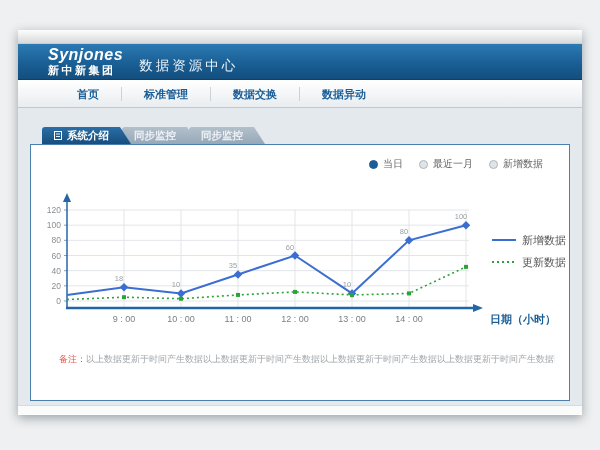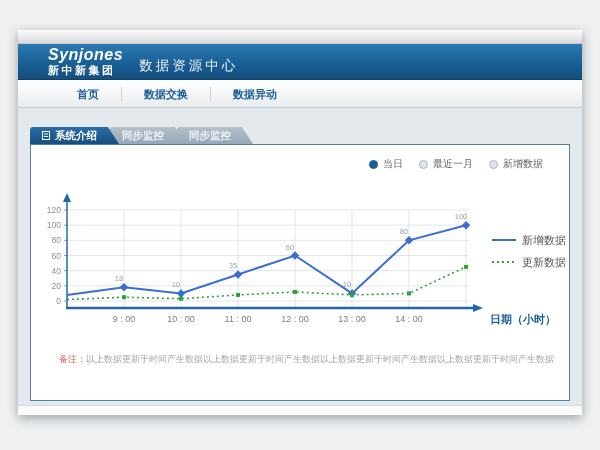--- a/index.html
+++ b/index.html
@@ -27,21 +27,21 @@
   .nav-item { font-size:11px; font-weight:bold; color:#1b5e97; text-decoration:none; padding:0 22px;
               border-right:1px solid #ccd2d8; line-height:14px; cursor:pointer; }
   .nav-item:last-child { border-right:none; }
   
   .content { height:297px; background:#e4e9ee; padding-top:19px; }
   .tabs { display:flex; margin-left:12px; height:17px; }
   .tab { position:relative; display:flex; align-items:center; gap:5px; height:17px;
          font-size:10.5px; font-weight:bold; padding:0 22px 0 12px; margin-right:-9px;
          clip-path:polygon(0 0, calc(100% - 11px) 0, 100% 100%, 0 100%);
          border-top-left-radius:3px; cursor:pointer; }
-  .tab.active { background:linear-gradient(#2a6ea6,#174e7e); color:#fff; z-index:3; }
+  .tab.active { background:linear-gradient(#2a6ea6,#174e7e); color:#fff; z-index:3;margin-left:12px; }
   .tab.in2 { background:linear-gradient(#b3c0cb,#96a8b7); color:#eef2f6; z-index:2; }
   .tab.in3 { background:linear-gradient(#b3c0cb,#96a8b7); color:#eef2f6; z-index:1; }
   .panel { position:relative; margin:0 12px; height:257px; background:#fff; border:1px solid #4a7fae; }
   .radios { position:absolute; top:12px; right:26px; display:flex; gap:16px;align-items:center; }
   .radio { display:flex; align-items:center; gap:5px; font-size:10px; color:#666; cursor:pointer; }
   .dot { width:9px; height:9px; border-radius:50%; background:#dfe4e8; border:1px solid #aeb6bd; }
   .dot.sel { background:#1b5e97; border-color:#1b5e97; box-shadow:inset 0 0 0 1.5px #fff0; }
   .ylabel { position:absolute; top:27px; left:16px; font-size:11px; font-weight:bold; color:#1b5e97; letter-spacing:1px; }
   #chart-svg { position:absolute; top:45px; left:8px; }
   .note { position:absolute; top:208px; left:28px; right:14px; font-size:9px; color:#a2a6aa;
@@ -61,20 +61,21 @@
     <div class="header">
       <div class="logo">
         <div class="logo-main">Synjones</div>
         <div class="logo-sub">新中新集团</div>
       </div>
       <div class="app-title">数据资源中心</div>
     </div>
 
     <div class="nav">
       <a class="nav-item">首页</a>
+      <a class="nav-item">标准管理</a>
       <a class="nav-item">数据交换</a>
       <a class="nav-item">数据异动</a>
     </div>
 
     <div class="content">
       <div class="tabs">
         <div class="tab active">
           <svg width="8" height="9" viewBox="0 0 8 9">
             <rect x="0.5" y="0.5" width="7" height="8" fill="none" stroke="#fff" stroke-width="1"></rect>
             <line x1="2" y1="3" x2="6" y2="3" stroke="#fff" stroke-width="0.9"></line>

